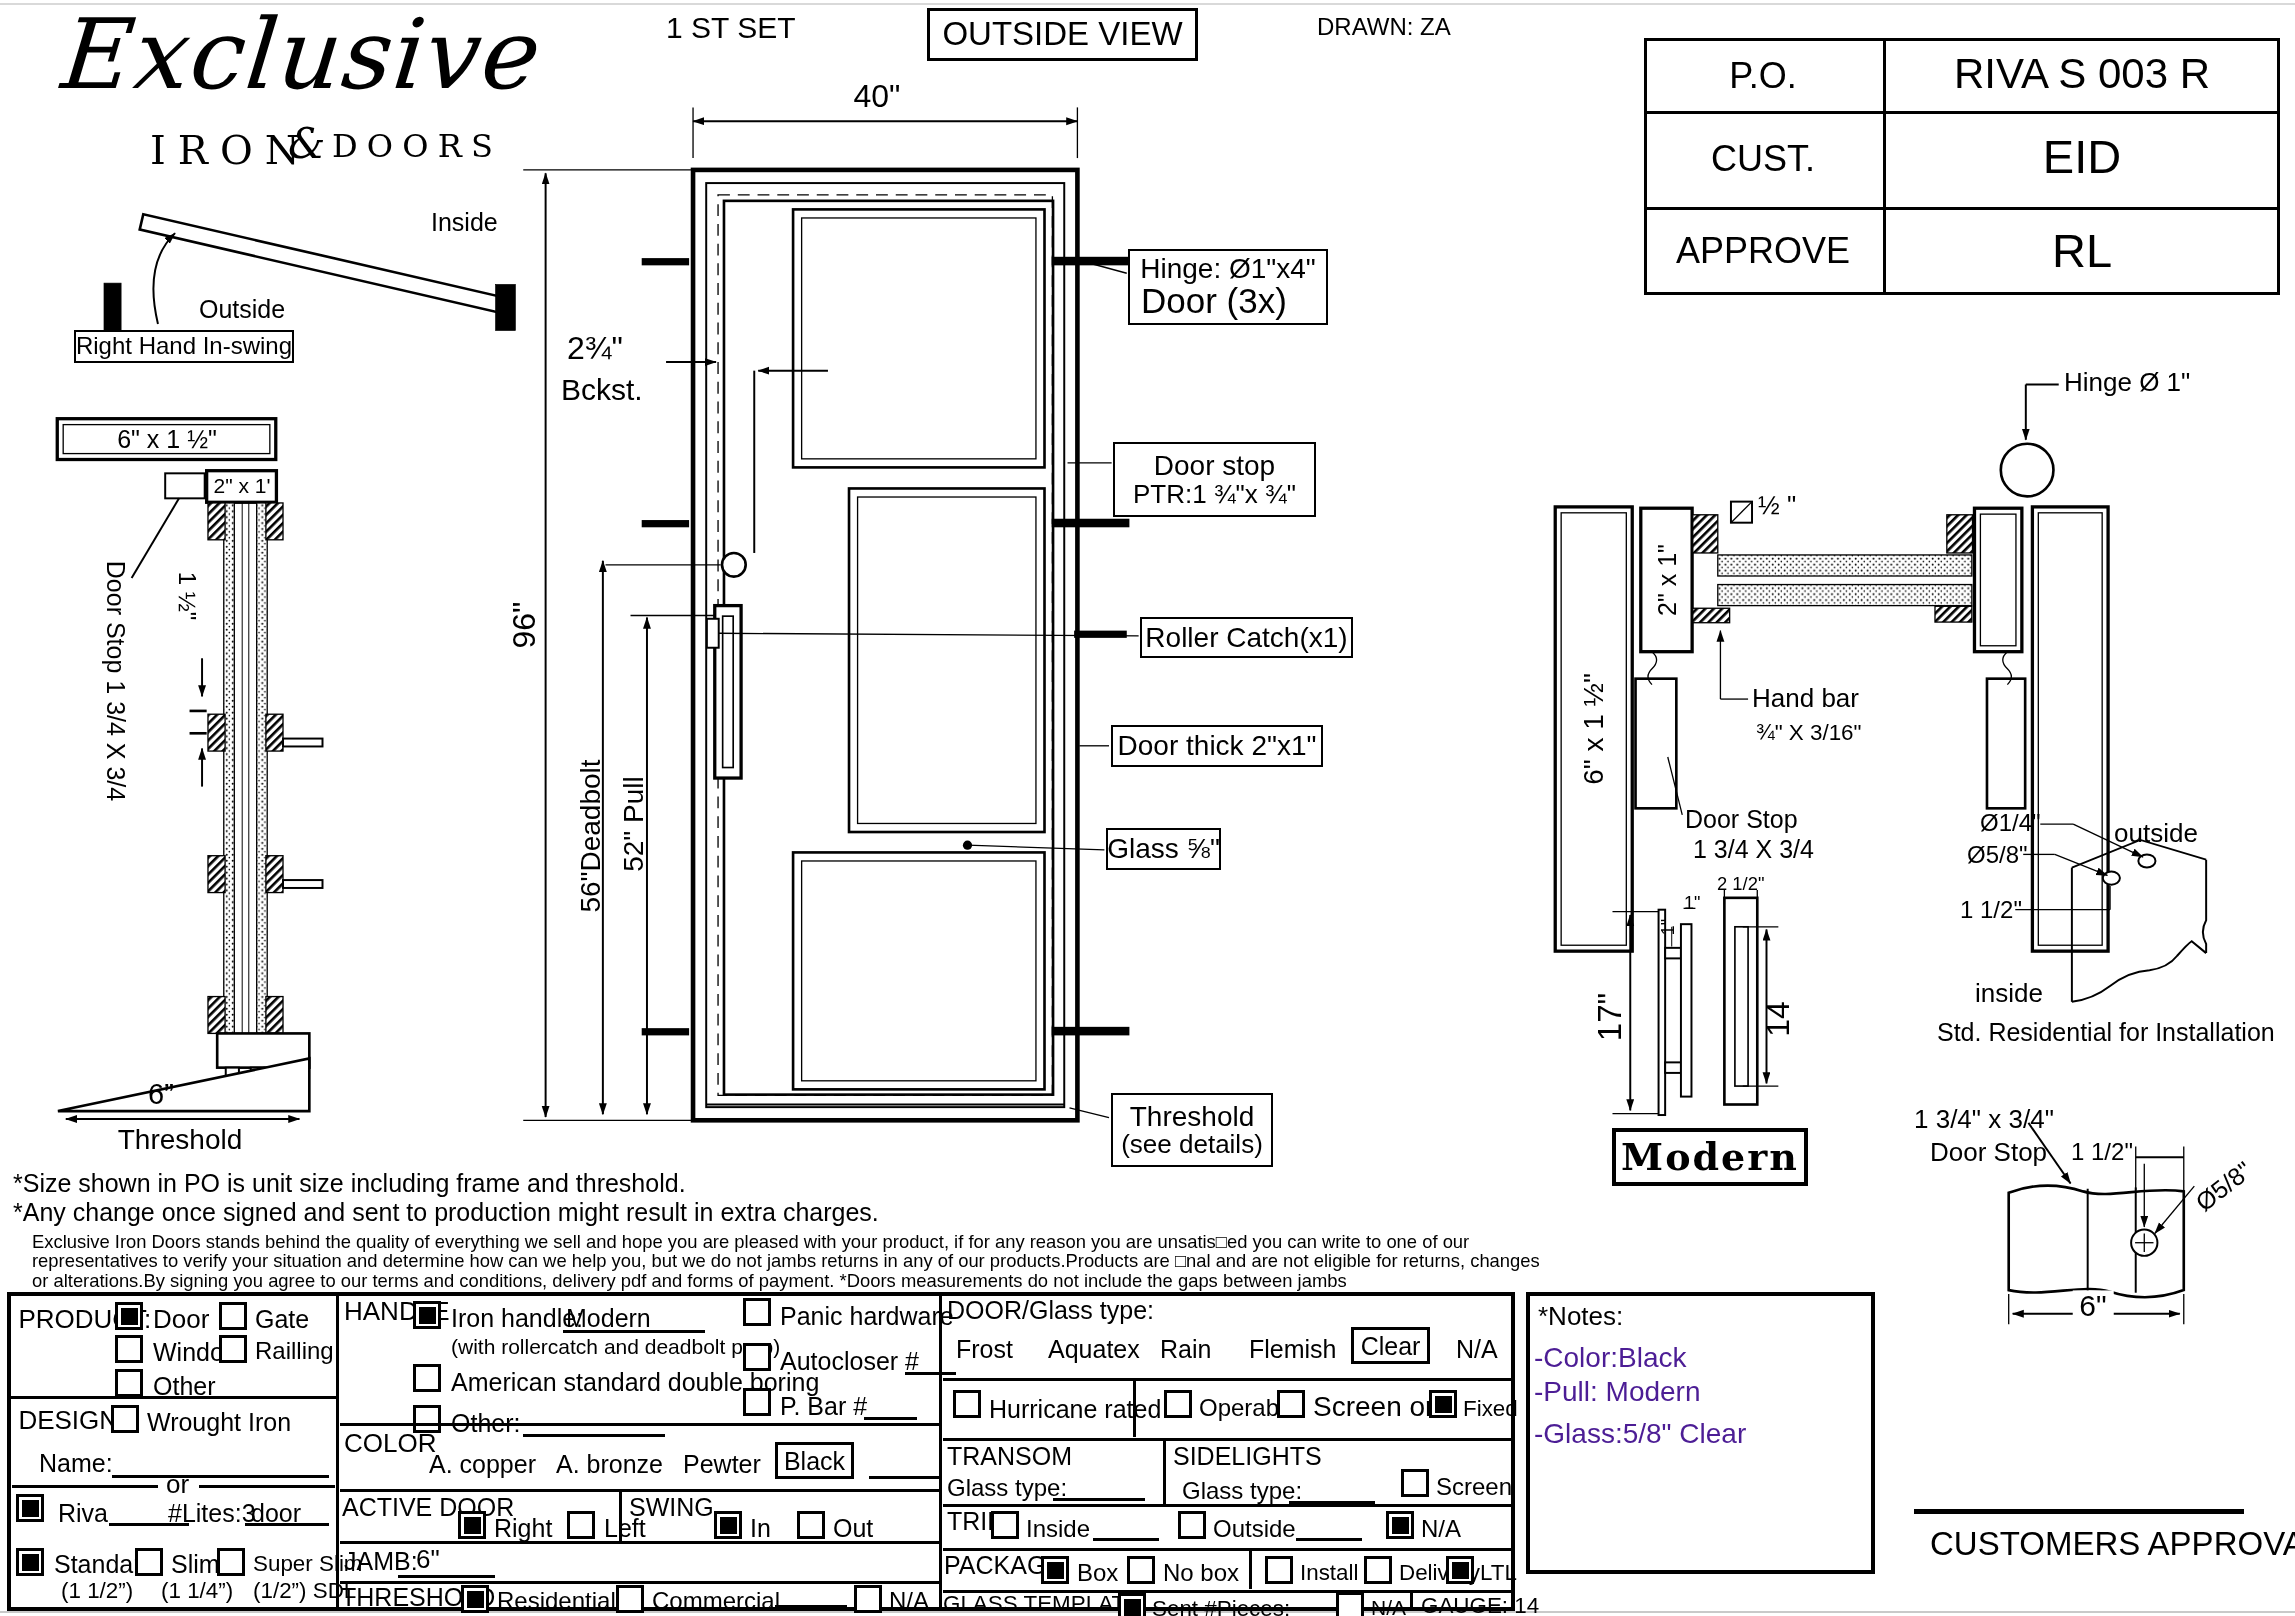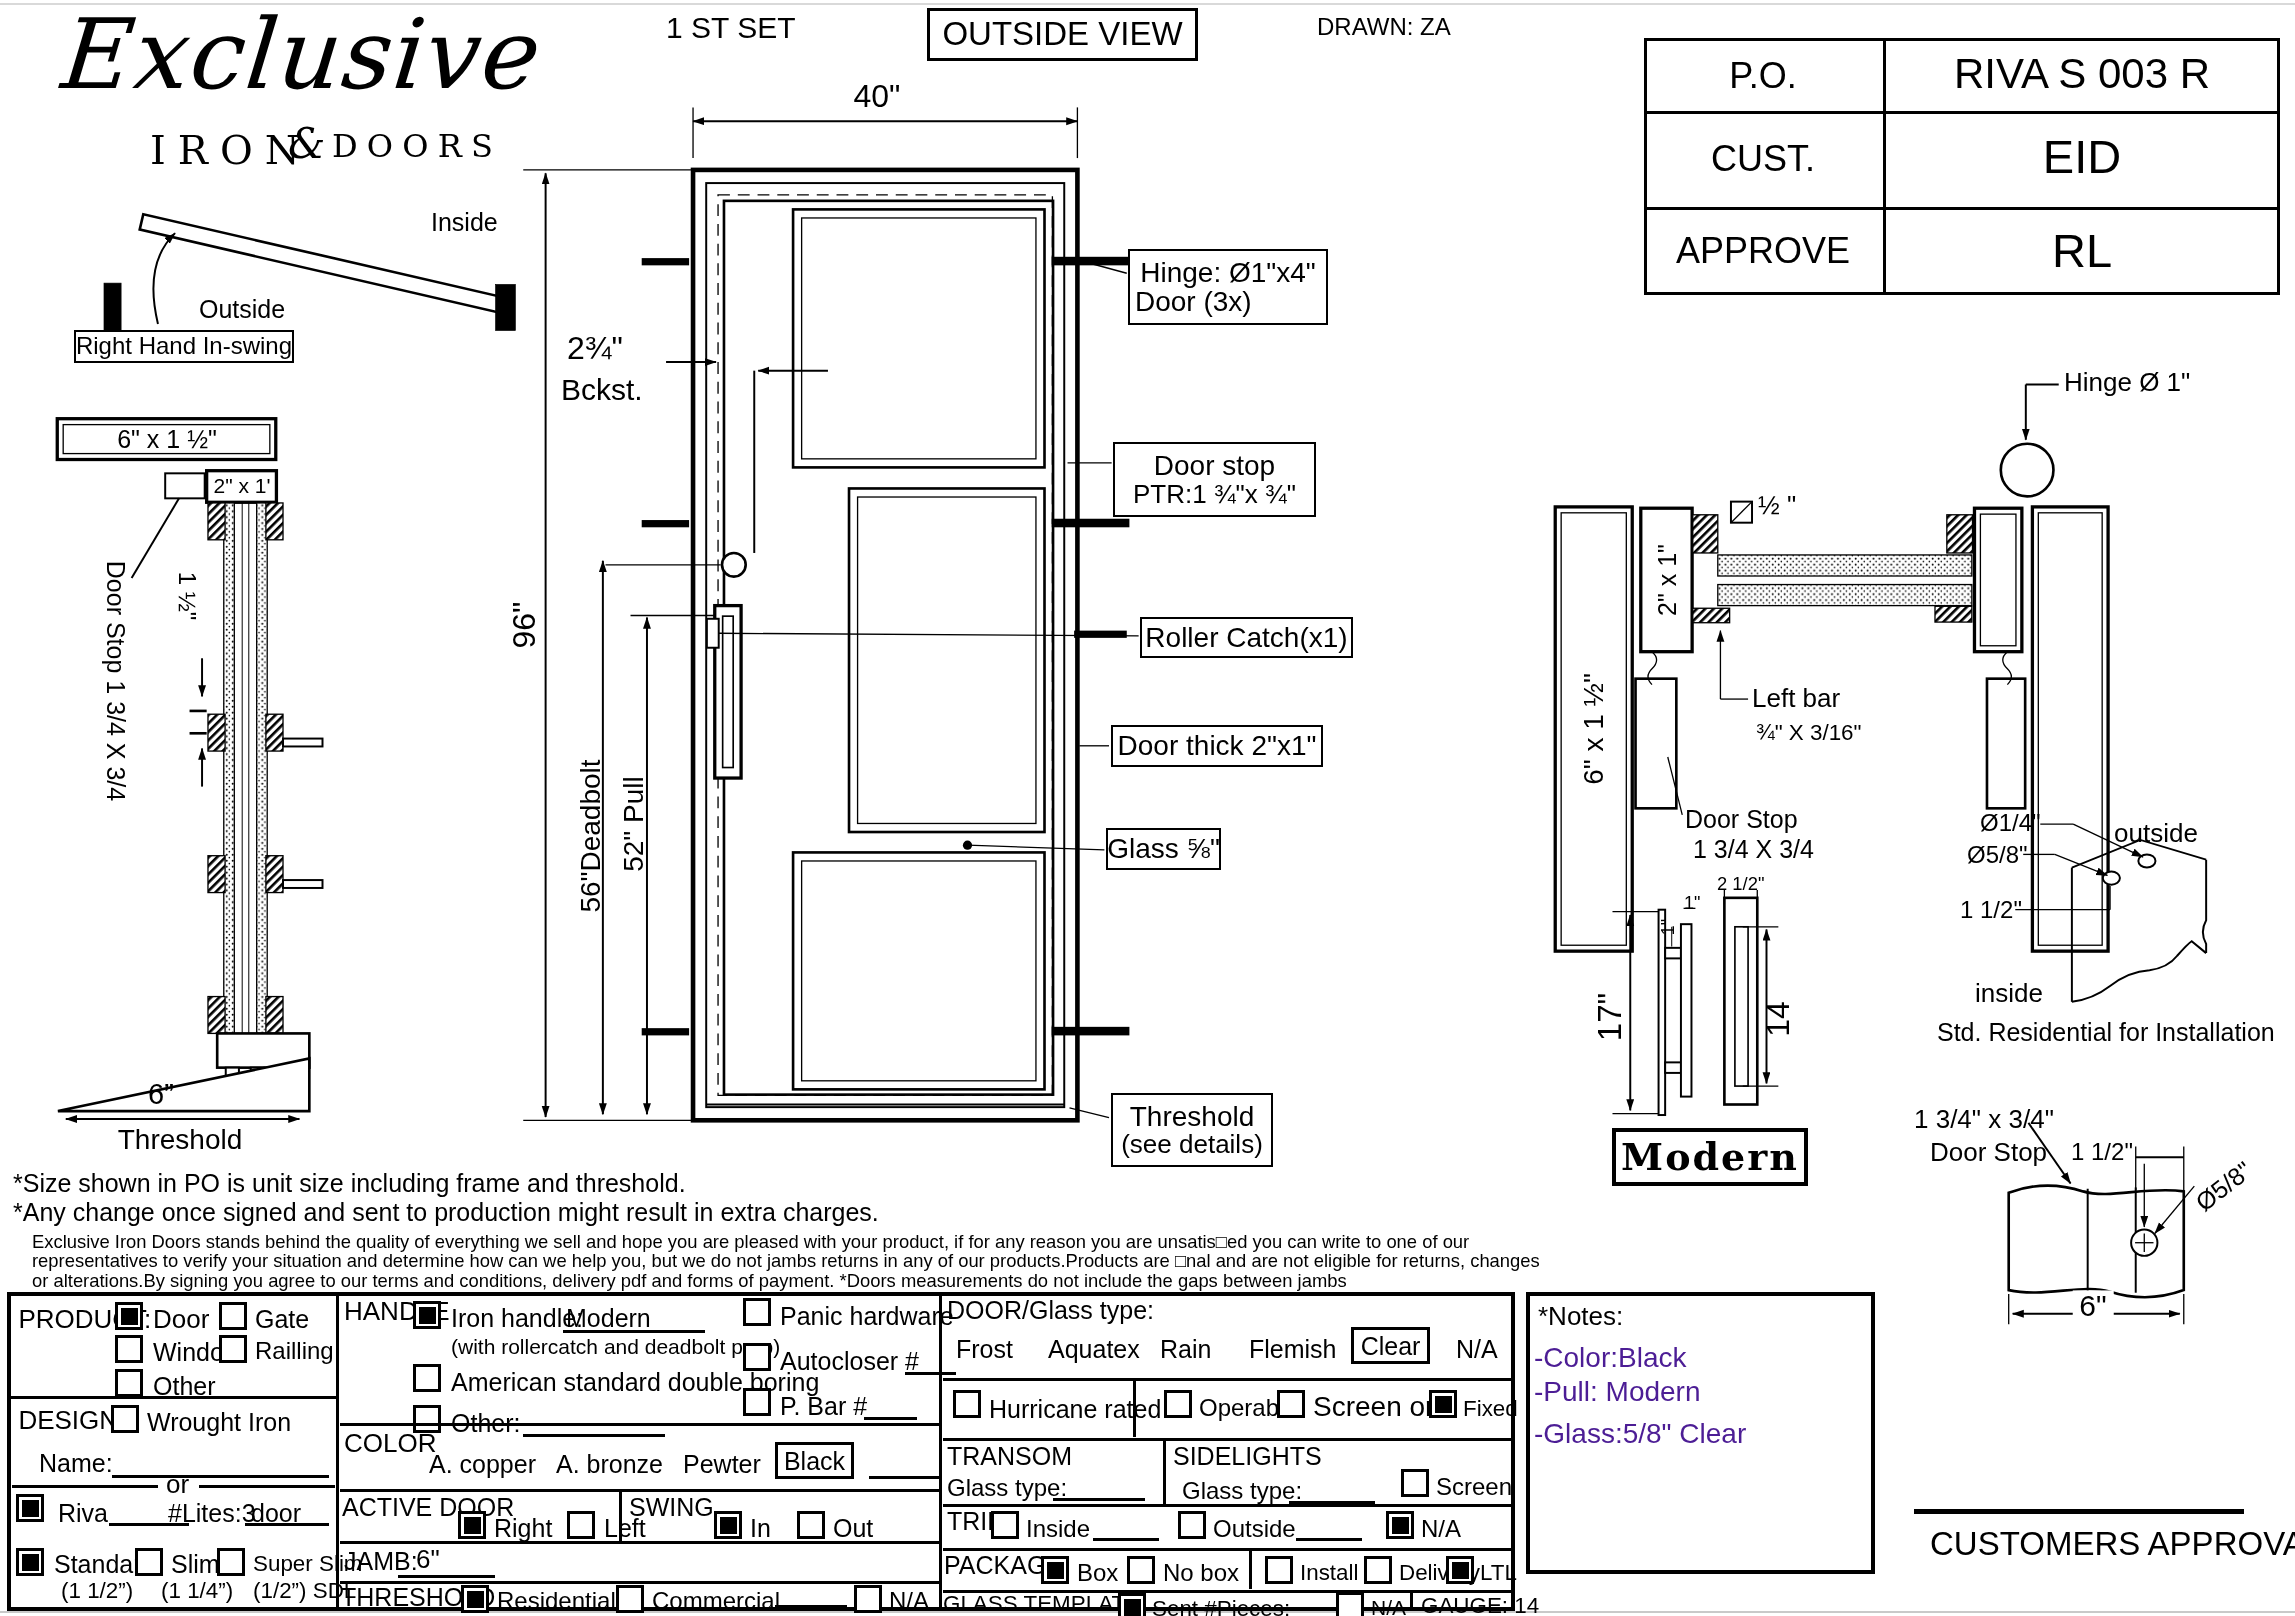--- a/index.html
+++ b/index.html
@@ -248,21 +248,21 @@
 
 <div class="t c" style="left:877px;top:97px;font-size:32px">40"</div>
 <div class="t ccw" style="left:525px;top:625px;font-size:32px">96"</div>
 <div class="t" style="left:567px;top:332px;font-size:32px">2¾"</div>
 <div class="t" style="left:561px;top:374px;font-size:30px">Bckst.</div>
 <div class="t ccw" style="left:591px;top:836px;font-size:28px">56"Deadbolt</div>
 <div class="t ccw" style="left:634px;top:824px;font-size:28px">52" Pull</div>
 
 <div class="call" style="left:1128px;top:249px;width:200px;height:76px">
   <span class="t" style="position:static;font-size:28px">Hinge: Ø1"x4"</span>
-  <span class="t" style="position:static;font-size:28px;align-self:flex-start;padding-left:5px">Door (3x)</span>
+  <span class="t" style="position:static;font-size:35px;align-self:flex-start;padding-left:11px">Door (3x)</span>
 </div>
 <div class="call" style="left:1113px;top:442px;width:203px;height:75px">
   <span class="t" style="position:static;font-size:28px">Door stop</span>
   <span class="t" style="position:static;font-size:26px">PTR:1 ¾"x ¾"</span>
 </div>
 <div class="call" style="left:1140px;top:617px;width:213px;height:41px">
   <span class="t" style="position:static;font-size:28px">Roller Catch(x1)</span>
 </div>
 <div class="call" style="left:1111px;top:725px;width:212px;height:42px">
   <span class="t" style="position:static;font-size:28px">Door thick 2"x1"</span>
@@ -272,21 +272,21 @@
 </div>
 <div class="call" style="left:1111px;top:1093px;width:162px;height:74px">
   <span class="t" style="position:static;font-size:28px">Threshold</span>
   <span class="t" style="position:static;font-size:26px">(see details)</span>
 </div>
 
 <div class="t" style="left:2064px;top:369px;font-size:26px">Hinge  Ø 1"</div>
 <div class="t" style="left:1758px;top:492px;font-size:26px">½ "</div>
 <div class="t ccw" style="left:1667px;top:580px;font-size:25px">2" x 1"</div>
 <div class="t ccw" style="left:1594px;top:729px;font-size:28px">6" x 1 ½"</div>
-<div class="t" style="left:1752px;top:685px;font-size:26px">Left bar</div>
+<div class="t" style="left:1752px;top:685px;font-size:26px">Hand bar</div>
 <div class="t" style="left:1756px;top:721px;font-size:22.4px">¾" X 3/16"</div>
 <div class="t" style="left:1685px;top:806px;font-size:25px">Door Stop</div>
 <div class="t" style="left:1693px;top:836px;font-size:25px">1 3/4 X 3/4</div>
 
 <div class="t ccw" style="left:1610px;top:1017px;font-size:33px">17"</div>
 <div class="t ccw" style="left:1668px;top:927px;font-size:18px">1"</div>
 <div class="t" style="left:1684px;top:894px;font-size:18px">1"</div>
 <div class="t" style="left:1717px;top:874px;font-size:18.4px">2 1/2"</div>
 <div class="t ccw" style="left:1779px;top:1019px;font-size:32px">14</div>
 <div class="call" style="left:1612px;top:1128px;width:196px;height:58px;border-width:4px">

